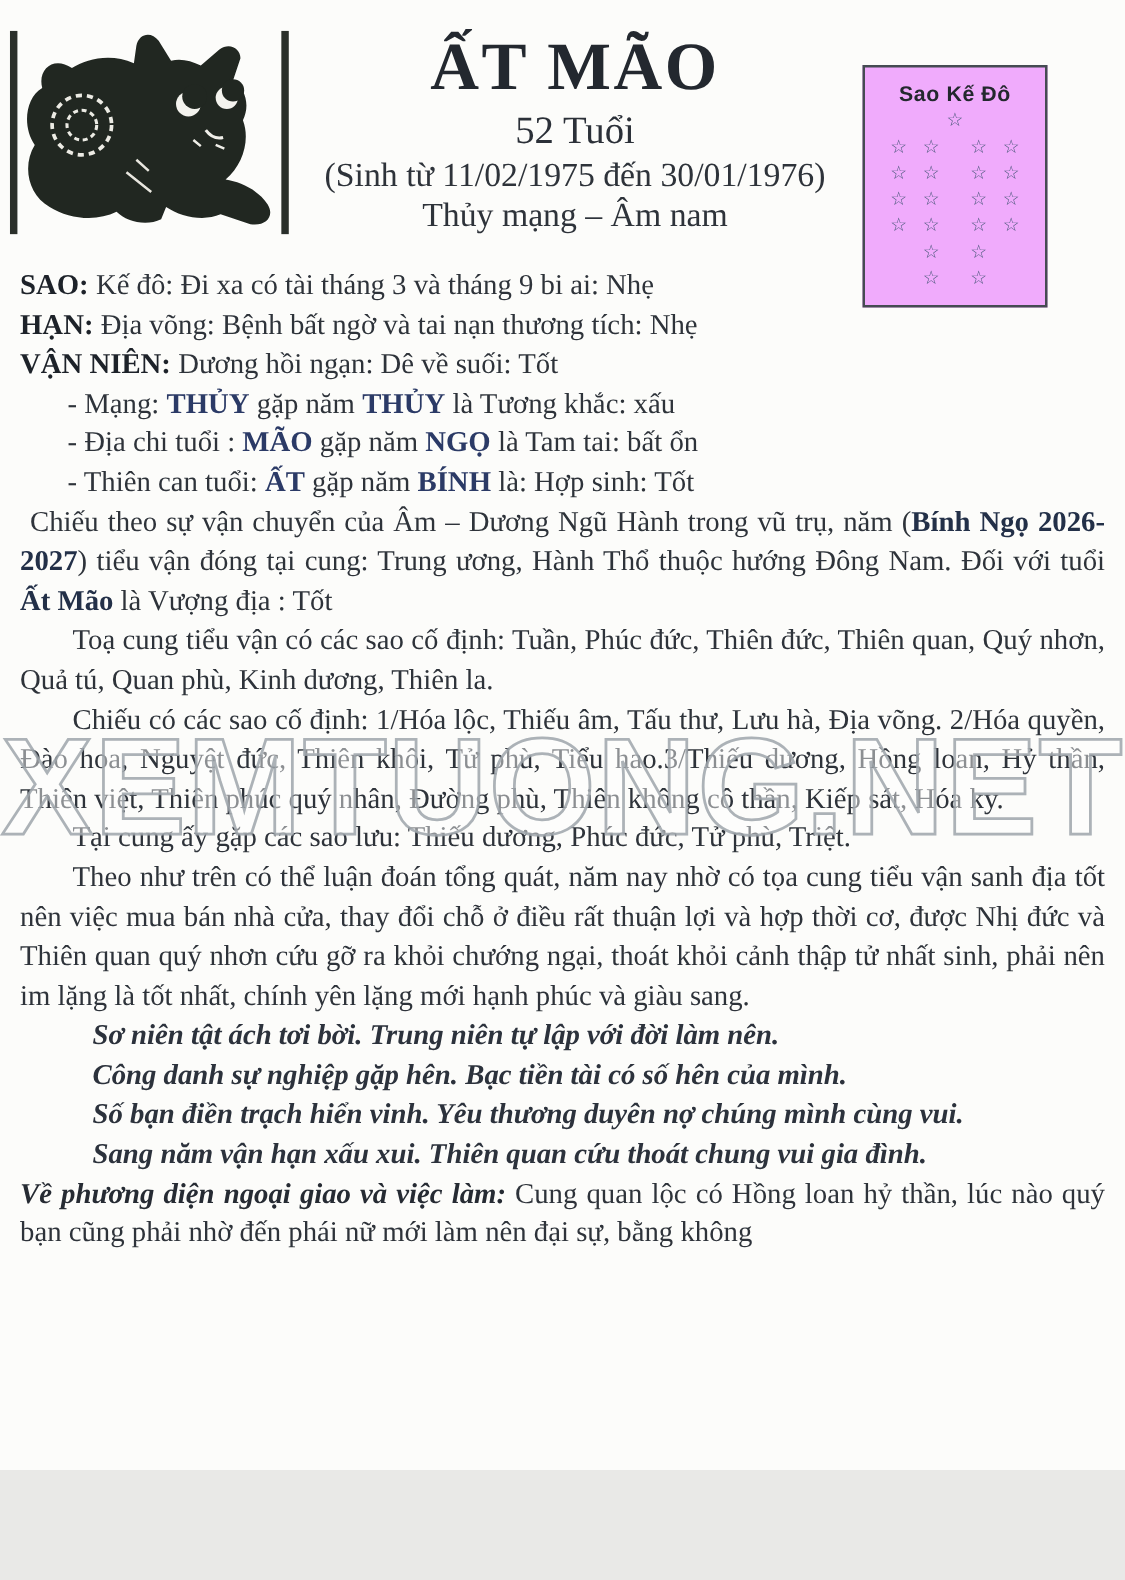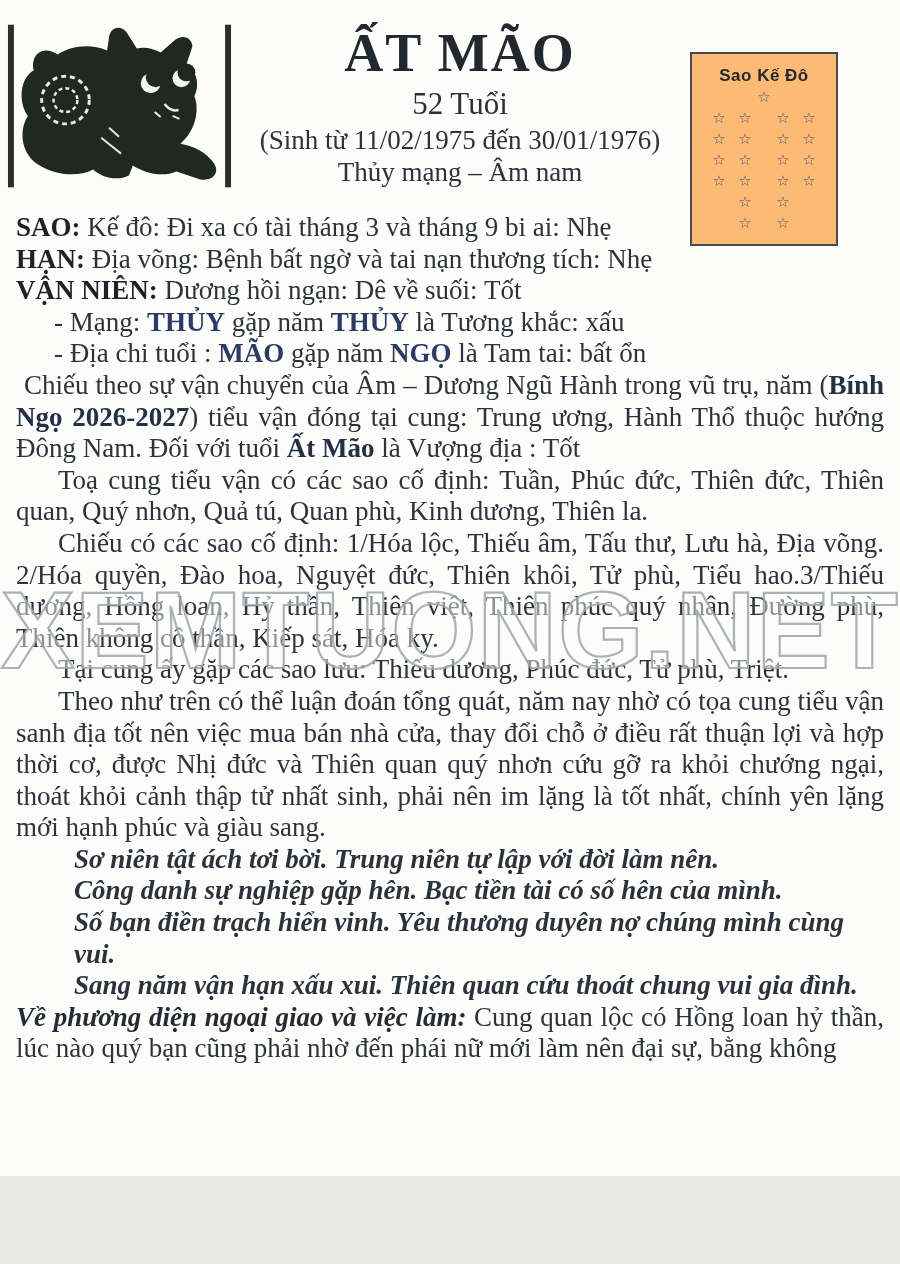--- a/index.html
+++ b/index.html
@@ -11,35 +11,35 @@
   
   .stamp{position:absolute;left:6px;top:20px;width:228px;height:178px;}
   .header-center{position:absolute;left:238px;top:22px;width:444px;text-align:center;}
   .title{font-size:54px;font-weight:bold;letter-spacing:2px;color:#23282f;line-height:62px;}
   .age{font-size:31px;line-height:36px;margin-top:2px;color:#2b3038;}
   .birth{font-size:27px;line-height:32px;margin-top:2px;}
   .hline{font-size:27px;line-height:32px;}
   
   .star-box{
     position:absolute;left:690px;top:52px;width:148px;height:194px;
-    border:2px solid #454b52;background:#fdba74;box-sizing:border-box;
+    border:2px solid #454b52;background:#f0abfc;box-sizing:border-box;
   }
   .star-box-title{
     font-family:"Liberation Sans",sans-serif;font-weight:bold;font-size:17px;
     text-align:center;margin-top:12px;color:#23282e;letter-spacing:0.5px;
   }
   .star-grid{margin-top:1px;display:flex;flex-direction:column;align-items:center;}
   .star-row{display:flex;justify-content:center;height:21px;line-height:21px;}
   .star{color:#49587a;font-size:15px;width:26px;text-align:center;}
   .star-row.four .star:nth-child(3){margin-left:12px;}
   .star-row.two{column-gap:12px;}
   
   .body-text{
     position:absolute;top:212px;left:16px;right:16px;
-    font-size:27px;line-height:31.6px;text-align:justify;color:#2e333a;
+    font-size:23px;line-height:31.6px;text-align:justify;color:#2e333a;
   }
   .body-text p{margin:0;}
   .lbl{font-weight:bold;color:#1d2229;}
   .dline{padding-left:38px;}
   .navy{font-weight:bold;color:#2b3a66;}
   .bold-dark{font-weight:bold;color:#233048;}
   .ind{text-indent:42px;}
   .ind-sm{text-indent:8px;}
   .verse{
     font-style:italic;font-weight:bold;padding-left:58px;
@@ -146,20 +146,21 @@
       </div>
   </div>
 
   <div class="body-text">
     <p><b class="lbl">SAO:</b><span> Kế đô: Đi xa có tài tháng 3 và tháng 9 bi ai: Nhẹ</span></p>
     <p><b class="lbl">HẠN:</b><span> Địa võng: Bệnh bất ngờ và tai nạn thương tích: Nhẹ</span></p>
     <p><b class="lbl">VẬN NIÊN:</b><span> Dương hồi ngạn: Dê về suối: Tốt</span></p>
 
     <p class="dline"><span>- Mạng: </span><b class="navy">THỦY</b><span> gặp năm </span><b class="navy">THỦY</b><span> là Tương khắc: xấu</span></p>
     <p class="dline"><span>- Địa chi tuổi : </span><b class="navy">MÃO</b><span> gặp năm </span><b class="navy">NGỌ</b><span> là Tam tai: bất ổn</span></p>
+    <p class="dline"><span>- Thiên can tuổi: </span><b class="navy">ẤT</b><span> gặp năm </span><b class="navy">BÍNH</b><span> là: Hợp sinh: Tốt</span></p>
 
     <p class="ind-sm"><span>Chiếu theo sự vận chuyển của Âm – Dương Ngũ Hành trong vũ trụ, năm (</span><b class="bold-dark">Bính Ngọ 2026-2027</b><span>) tiểu vận đóng tại cung: Trung ương, Hành Thổ thuộc hướng Đông Nam. Đối với tuổi </span><b class="bold-dark">Ất Mão</b><span> là Vượng địa : Tốt</span></p>
 
     <p class="ind">Toạ cung tiểu vận có các sao cố định: Tuần, Phúc đức, Thiên đức, Thiên quan, Quý nhơn, Quả tú, Quan phù, Kinh dương, Thiên la.</p>
     <p class="ind">Chiếu có các sao cố định: 1/Hóa lộc, Thiếu âm, Tấu thư, Lưu hà, Địa võng. 2/Hóa quyền, Đào hoa, Nguyệt đức, Thiên khôi, Tử phù, Tiểu hao.3/Thiếu dương, Hồng loan, Hỷ thần, Thiên việt, Thiên phúc quý nhân, Đường phù, Thiên không cô thần, Kiếp sát, Hóa ky.</p>
     <p class="ind">Tại cung ấy gặp các sao lưu: Thiếu dương, Phúc đức, Tử phù, Triệt.</p>
     <p class="ind">Theo như trên có thể luận đoán tổng quát, năm nay nhờ có tọa cung tiểu vận sanh địa tốt nên việc mua bán nhà cửa, thay đổi chỗ ở điều rất thuận lợi và hợp thời cơ, được Nhị đức và Thiên quan quý nhơn cứu gỡ ra khỏi chướng ngại, thoát khỏi cảnh thập tử nhất sinh, phải nên im lặng là tốt nhất, chính yên lặng mới hạnh phúc và giàu sang.</p>
 
     <p class="verse">Sơ niên tật ách tơi bời. Trung niên tự lập với đời làm nên.</p>
     <p class="verse">Công danh sự nghiệp gặp hên. Bạc tiền tài có số hên của mình.</p>

